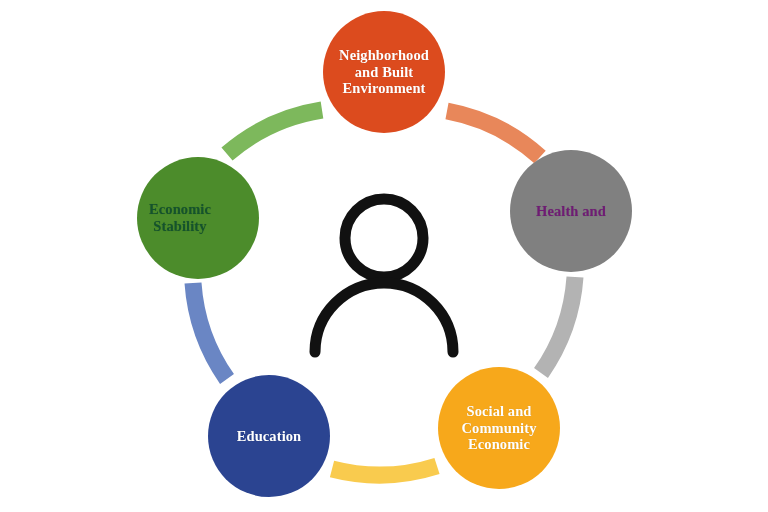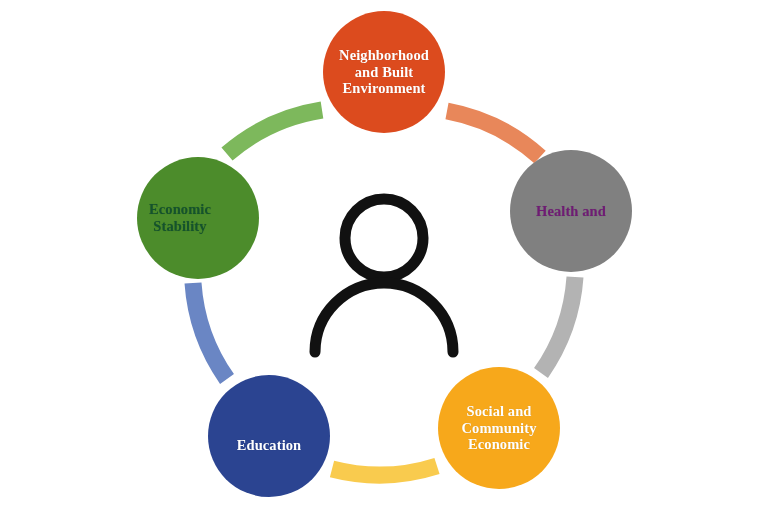--- a/index.html
+++ b/index.html
@@ -98,21 +98,21 @@
   </div>
 
   <div class="node-label lbl-br" id="label-2" style="left: 438px; top: 367px; width: 122px; height: 122px; color: rgb(255, 255, 255); justify-content: center;">
     <span>
       <span>Social and</span>
       <span>Community</span>
       <span>Economic</span>
     </span>
   </div>
 
-  <div class="node-label lbl-bl" id="label-3" style="left: 208px; top: 384px; width: 122px; height: 122px; color: rgb(255, 255, 255);">
+  <div class="node-label lbl-bl" id="label-3" style="left: 208px; top: 375px; width: 122px; height: 122px; color: rgb(255, 255, 255);">
     <span>
       <span>Education</span>
     </span>
   </div>
 
   <div class="node-label lbl-left" id="label-4" style="left: 119px; top: 157px; width: 122px; height: 122px; color: #14532d;">
     <span>
       <span>Economic</span>
       <span>Stability</span>
     </span>

